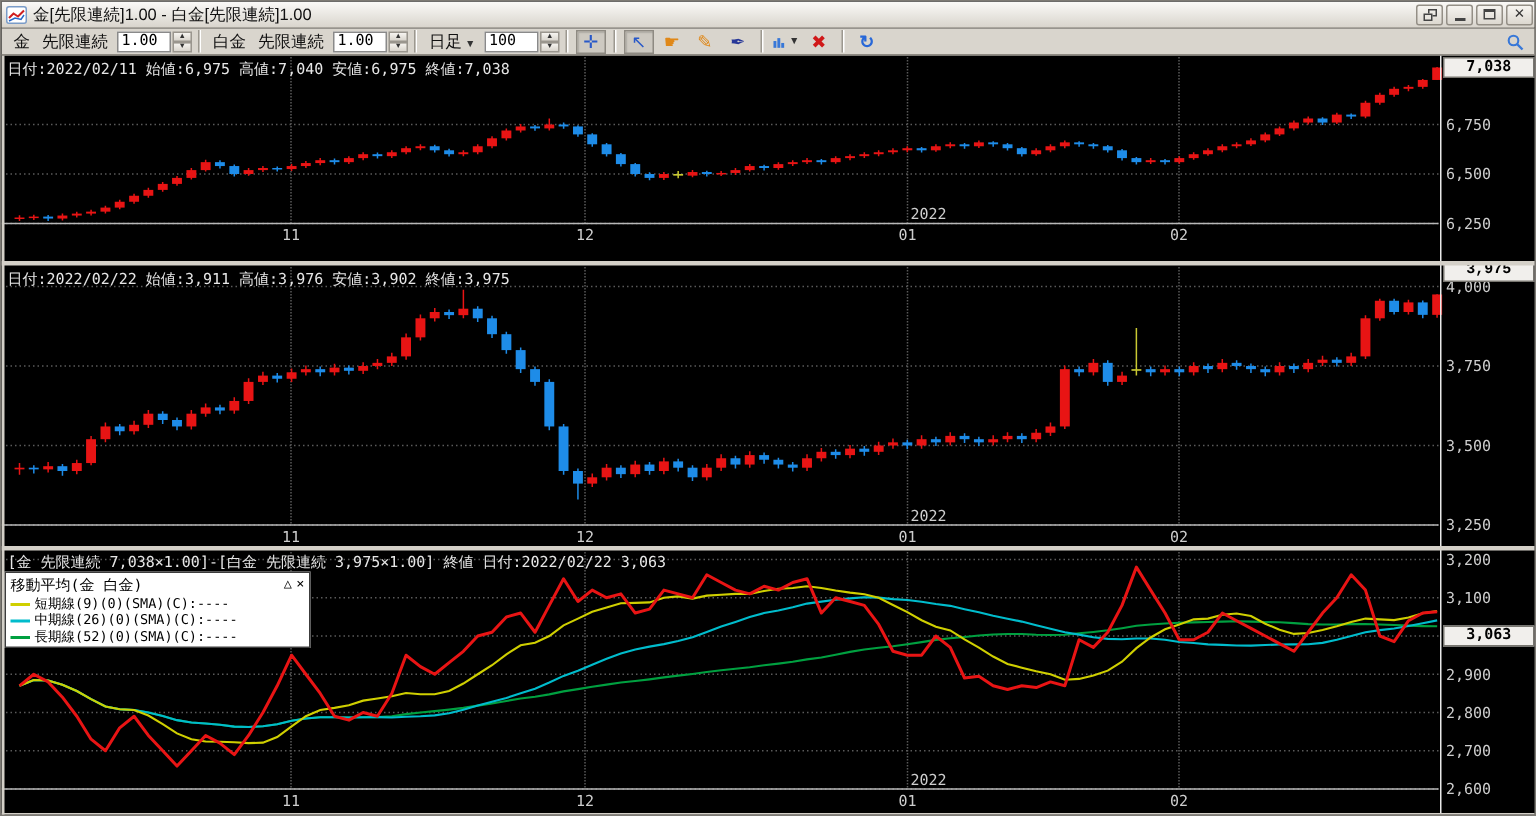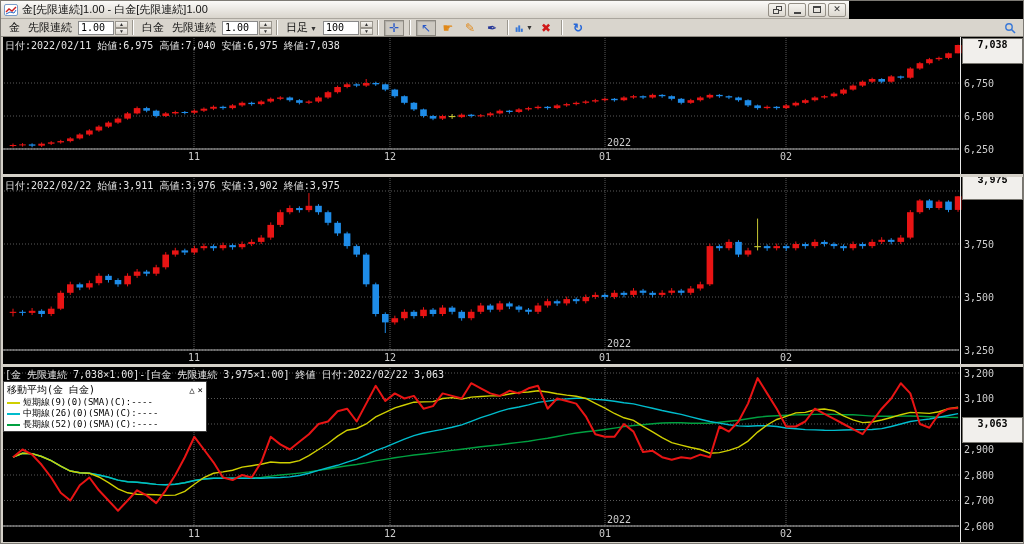--- a/index.html
+++ b/index.html
@@ -1,20 +1,20 @@
 <!DOCTYPE html>
 <html><head>
 <meta charset="utf-8">
 <style>
   html,body{margin:0;padding:0;background:#9a9a9a;}
   *{box-sizing:border-box;}
   .window{position:relative;width:1024px;height:544px;background:#000;border:1px solid #7d7a74;
           font-family:"Liberation Sans",sans-serif;overflow:hidden;}
   
-  .titlebar{position:absolute;left:0;top:0;width:848px;height:18px;
+  .titlebar{position:absolute;left:0;top:0;width:1024px;height:18px;
             background:linear-gradient(#fbfaf8,#d9d5cd);border-bottom:1px solid #aaa69e;
             display:flex;align-items:center;padding:0 3px;z-index:20;}
   .app-icon{width:14px;height:12px;margin-right:4px;flex:none;}
   .title-text{font-size:11px;color:#111;white-space:nowrap;flex:1;}
   .winbtn{width:18px;height:14px;margin-left:2px;flex:none;border:1px solid #948f86;border-radius:2px;
           background:linear-gradient(#f6f4f0,#dcd8d0);display:flex;align-items:center;justify-content:center;
           font-size:9px;line-height:1;color:#333;}
   .glyph-min{width:7px;height:2px;background:#444;margin-top:6px;}
   .glyph-max{width:8px;height:7px;border:1px solid #444;border-top:2px solid #444;}
   .glyph-casc{position:relative;width:9px;height:8px;}
@@ -32,21 +32,21 @@
           font-size:5px;line-height:5px;color:#333;text-align:center;font-weight:normal;}
   .sep{width:0;height:15px;border-left:1px solid #9c988f;border-right:1px solid #fff;margin:0 4px;}
   .tbtn{width:20px;height:16px;display:flex;align-items:center;justify-content:center;margin:0 1px;
         font-size:12px;line-height:1;border:1px solid transparent;}
   .tbtn.pressed{border:1px solid #8e8a82;background:#cdc9c1;box-shadow:inset 1px 1px 1px rgba(0,0,0,.15);}
   .dd-arrow{font-size:7px;color:#333;margin-left:2px;}
   
   .chart-svg{position:absolute;left:0;}
   .info-row{position:absolute;left:4px;color:#e6e6e6;font:10px "DejaVu Sans Mono",monospace;
             white-space:nowrap;z-index:4;letter-spacing:0;}
-  .badge{position:absolute;left:961px;width:61px;height:26px;background:#f1efec;border:1px solid #77756f;
+  .badge{position:absolute;left:961px;width:61px;height:14px;background:#f1efec;border:1px solid #77756f;
          color:#000;font:bold 10px "DejaVu Sans Mono",monospace;text-align:center;line-height:12px;z-index:6;}
   .splitter{position:absolute;left:0;width:1024px;height:3px;background:#d4d0c8;z-index:8;}
   .frame{position:absolute;background:#d4d0c8;z-index:9;}
   .axis-sep{position:absolute;left:959px;top:36px;width:1px;height:505px;background:#e9e9e9;z-index:3;}
   
   .legend{position:absolute;left:2px;top:380px;width:204px;background:#fff;border:1px solid #3c3c3c;
           z-index:7;font:9px "DejaVu Sans Mono",monospace;color:#000;padding:1px 3px;}
   .legend-title{display:flex;align-items:center;font-size:10px;}
   .legend-title span:first-child{flex:1;}
   .legend-btn{margin-left:3px;font-size:9px;cursor:default;}

